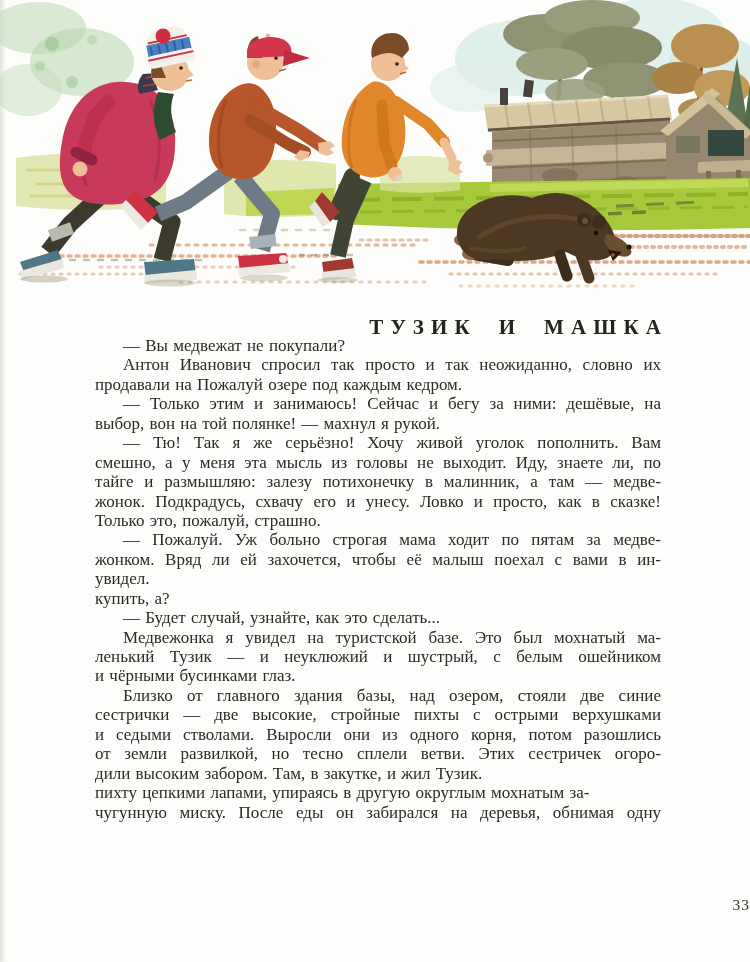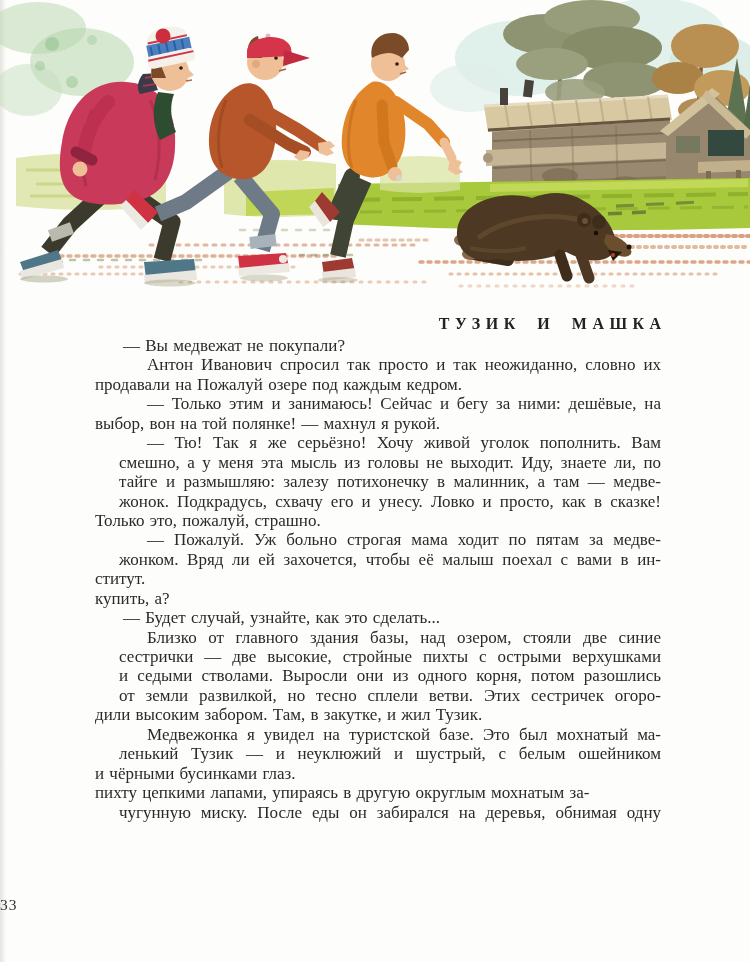--- a/index.html
+++ b/index.html
@@ -2,27 +2,27 @@
 <html lang="ru"><head>
 <meta charset="utf-8">
 <style>
   html,body{margin:0;padding:0;width:750px;height:962px;overflow:hidden;}
   body{background:#fcfcfa;font-family:"Liberation Serif","DejaVu Serif",serif;color:#2a2a26;}
   .page{position:relative;width:750px;height:962px;background:#fdfdfb;}
   .scan-edge{position:absolute;left:0;top:0;bottom:0;width:6px;
     background:linear-gradient(to right,rgba(110,110,100,0.18),rgba(110,110,100,0));}
   .illustration{position:absolute;top:0;left:0;width:750px;height:300px;}
   .story-title{position:absolute;top:315px;left:95px;width:566px;text-align:right;
-    font-weight:bold;font-size:16px;letter-spacing:0.34em;word-spacing:0.45em;color:#23231f;}
+    font-weight:bold;font-size:21px;letter-spacing:0.34em;word-spacing:0.45em;color:#23231f;}
   .story-title span{margin-right:-0.34em;}
   .text-block{position:absolute;top:336px;left:95px;width:566px;font-size:17px;}
   .line{height:19.45px;line-height:19.45px;overflow:hidden;word-spacing:1px;}
-  .line.just{text-align:justify;text-align-last:justify;margin-left:24px;}
+  .line.just{text-align:justify;text-align-last:justify;}
   .line.first{text-indent:28px;}
-  .page-number{position:absolute;top:896px;left:0;width:750px;text-align:left;
+  .page-number{position:absolute;top:896px;left:0;width:750px;text-align:right;
     font-size:15.5px;color:#30302c;letter-spacing:1px;}
 </style>
 </head>
 <body>
 
 <div class="page">
 
   <div class="scan-edge"></div>
 
   <svg class="illustration" viewBox="0 0 750 300" xmlns="http://www.w3.org/2000/svg">
@@ -268,41 +268,41 @@
       <div>
         <div class="line first just">— Тю! Так я же серьёзно! Хочу живой уголок пополнить. Вам</div>
         <div class="line just">смешно, а у меня эта мысль из головы не выходит. Иду, знаете ли, по</div>
         <div class="line just">тайге и размышляю: залезу потихонечку в малинник, а там — медве-</div>
         <div class="line just">жонок. Подкрадусь, схвачу его и унесу. Ловко и просто, как в сказке!</div>
         <div class="line">Только это, пожалуй, страшно.</div>
       </div>
       <div>
         <div class="line first just">— Пожалуй. Уж больно строгая мама ходит по пятам за медве-</div>
         <div class="line just">жонком. Вряд ли ей захочется, чтобы её малыш поехал с вами в ин-</div>
-        <div class="line">ститут.</div>
+        <div class="line">увидел.</div>
       </div>
       <div>
         <div class="line">купить, а?</div>
       </div>
       <div>
         <div class="line first">— Будет случай, узнайте, как это сделать...</div>
+      </div>
+      <div>
+        <div class="line first just">Медвежонка я увидел на туристской базе. Это был мохнатый ма-</div>
+        <div class="line just">ленький Тузик — и неуклюжий и шустрый, с белым ошейником</div>
+        <div class="line">и чёрными бусинками глаз.</div>
       </div>
       <div>
         <div class="line first just">Близко от главного здания базы, над озером, стояли две синие</div>
         <div class="line just">сестрички — две высокие, стройные пихты с острыми верхушками</div>
         <div class="line just">и седыми стволами. Выросли они из одного корня, потом разошлись</div>
         <div class="line just">от земли развилкой, но тесно сплели ветви. Этих сестричек огоро-</div>
         <div class="line">дили высоким забором. Там, в закутке, и жил Тузик.</div>
       </div>
       <div>
-        <div class="line first just">Медвежонка я увидел на туристской базе. Это был мохнатый ма-</div>
-        <div class="line just">ленький Тузик — и неуклюжий и шустрый, с белым ошейником</div>
-        <div class="line">и чёрными бусинками глаз.</div>
-      </div>
-      <div>
         <div class="line">пихту цепкими лапами, упираясь в другую округлым мохнатым за-</div>
         <div class="line just">чугунную миску. После еды он забирался на деревья, обнимая одну</div>
       </div>
     </div>
 
   <div class="page-number">33</div>
 
 </div>
 
 </body></html>

